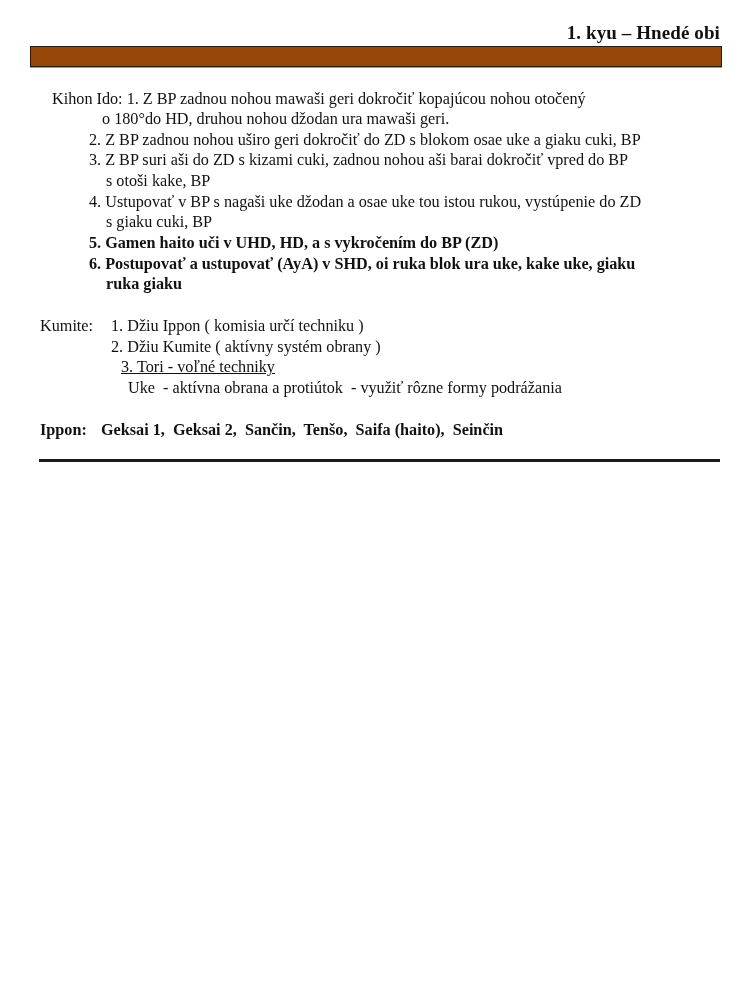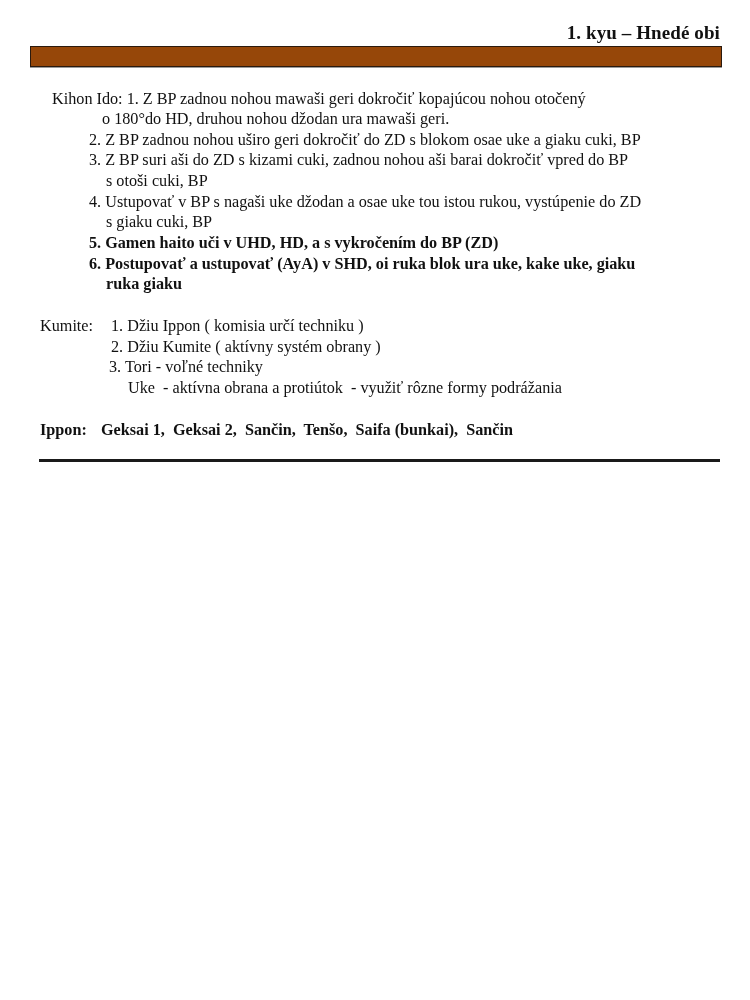--- a/index.html
+++ b/index.html
@@ -67,21 +67,21 @@
 
 <div class="line" style="left:89px; top:130px;">
   <span>2.</span>
   <span>Z BP zadnou nohou uširo geri dokročiť do ZD s blokom osae uke a giaku cuki, BP</span>
 </div>
 
 <div class="line" style="left:89px; top:150px;">
   <span>3.</span>
   <span>Z BP suri aši do ZD s kizami cuki, zadnou nohou aši barai dokročiť vpred do BP</span>
 </div>
-<div class="line" style="left:106px; top:171px;">s otoši cuki, BP</div>
+<div class="line" style="left:106px; top:171px;">s otoši kake, BP</div>
 
 <div class="line" style="left:89px; top:192px;">
   <span>4.</span>
   <span>Ustupovať v BP s nagaši uke džodan a osae uke tou istou rukou, vystúpenie do ZD</span>
 </div>
 <div class="line" style="left:106px; top:212px;">s giaku cuki, BP</div>
 
 <div class="line bold" style="left:89px; top:233px;">
   <span>5.</span>
   <span>Gamen haito uči v UHD, HD, a s vykročením do BP (ZD)</span>
@@ -95,22 +95,22 @@
 
 <div class="line" style="left:40px; top:316px;">Kumite:</div>
 <div class="line" style="left:111px; top:316px;text-align:right;">
   <span>1.</span>
   <span>Džiu Ippon ( komisia určí techniku )</span>
 </div>
 <div class="line" style="left:111px; top:337px;">
   <span>2.</span>
   <span>Džiu Kumite ( aktívny systém obrany )</span>
 </div>
-<div class="line" style="left:109px; top:357px;">
+<div class="line" style="left:121px; top:357px;text-decoration:underline;">
   <span>3.</span>
   <span>Tori - voľné techniky</span>
 </div>
 <div class="line" style="left:128px; top:378px; white-space:pre;">Uke  - aktívna obrana a protiútok  - využiť rôzne formy podrážania</div>
 
 <div class="line bold" style="left:40px; top:420px;">Ippon:</div>
-<div class="line bold" style="left:101px; top:420px; white-space:pre;">Geksai 1,  Geksai 2,  Sančin,  Tenšo,  Saifa (bunkai),  Sančin</div>
+<div class="line bold" style="left:101px; top:420px; white-space:pre;">Geksai 1,  Geksai 2,  Sančin,  Tenšo,  Saifa (haito),  Seinčin</div>
 
 <div class="bottom-rule"></div>
 
 </body></html>

